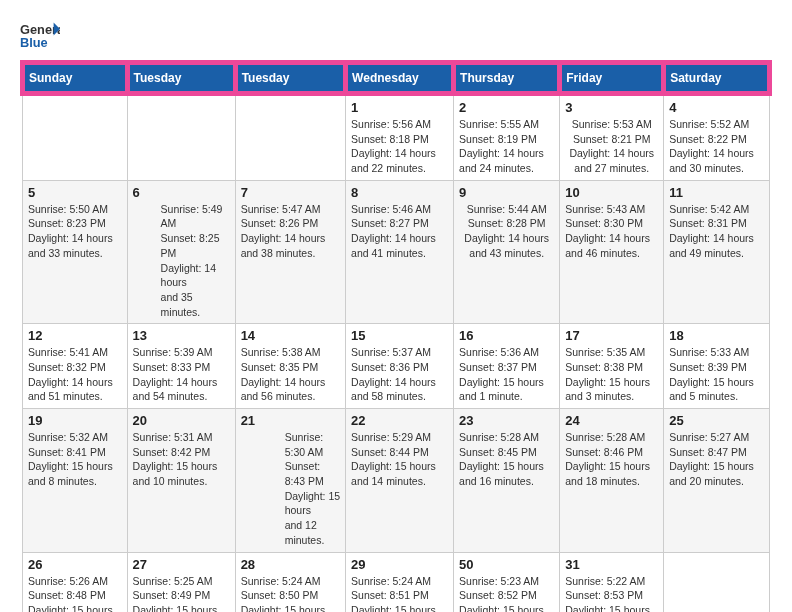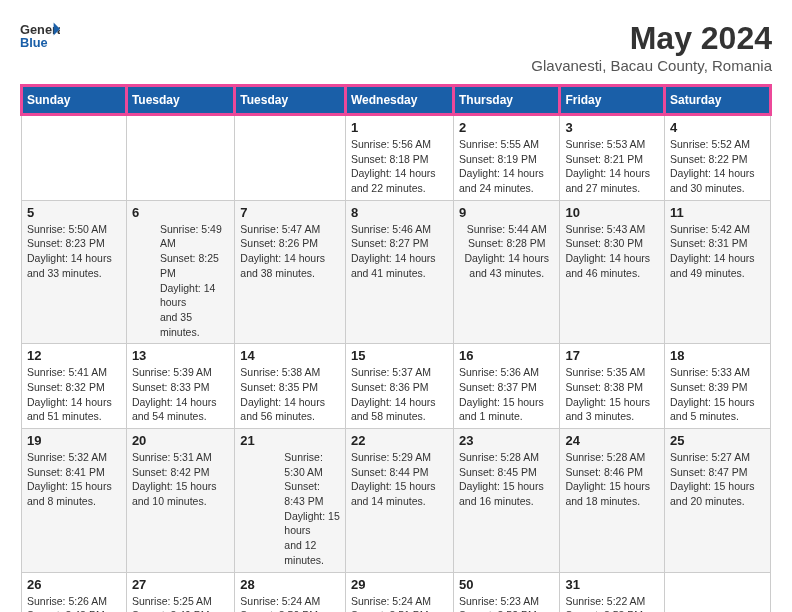--- a/index.html
+++ b/index.html
@@ -46,21 +46,21 @@
       width: 100%;
       border-collapse: collapse;
       font-size: 11px;
     }
     .calendar th {
       background: #1a5fa8;
       color: #fff;
       padding: 6px 4px;
       text-align: left;
       font-size: 12px;
-      border: 3px solid #ec4899;
+      border: 5px solid #ec4899;
     }
     .calendar td {
       border: 1px solid #ccc;
       vertical-align: top;
       padding: 4px 5px;
       width: 113px;
       min-height: 80px;
       background: #fff;
     }
     .calendar tr:nth-child(even) td {
@@ -88,24 +88,20 @@
 <div class="header">
   <div class="logo">
     <div class="logo-row">
       <svg class="logo-icon" viewBox="0 0 50 35" xmlns="http://www.w3.org/2000/svg">
         <text x="0" y="16" font-size="16" font-weight="bold" fill="#333">General</text>
         <text x="0" y="32" font-size="16" font-weight="bold" fill="#1a5fa8">Blue</text>
         <polygon points="42,2 50,10 42,18" fill="#1a5fa8"></polygon>
       </svg>
     </div>
   </div>
-  <div class="title-section">
-    <div class="month-title">May 2024</div>
-    <div class="location">Glavanesti, Bacau County, Romania</div>
-  </div>
 </div>
 
 <table class="calendar">
   <thead>
     <tr>
     <th>Sunday</th>
         <th>Tuesday</th>
         <th>Tuesday</th>
         <th>Wednesday</th>
         <th>Thursday</th>
@@ -127,21 +123,21 @@
         </td>
         <td>
           <span class="day-number">2</span>
           <div class="day-info" style="white-space: pre-line;">Sunrise: 5:55 AM
 Sunset: 8:19 PM
 Daylight: 14 hours
 and 24 minutes.</div>
         </td>
         <td>
           <span class="day-number">3</span>
-          <div class="day-info" style="white-space: pre-line;">Sunrise: 5:53 AM
+          <div class="day-info" style="white-space: pre-line; text-align: center;">Sunrise: 5:53 AM
 Sunset: 8:21 PM
 Daylight: 14 hours
 and 27 minutes.</div>
         </td>
         <td>
           <span class="day-number">4</span>
           <div class="day-info" style="white-space: pre-line;">Sunrise: 5:52 AM
 Sunset: 8:22 PM
 Daylight: 14 hours
 and 30 minutes.</div>

